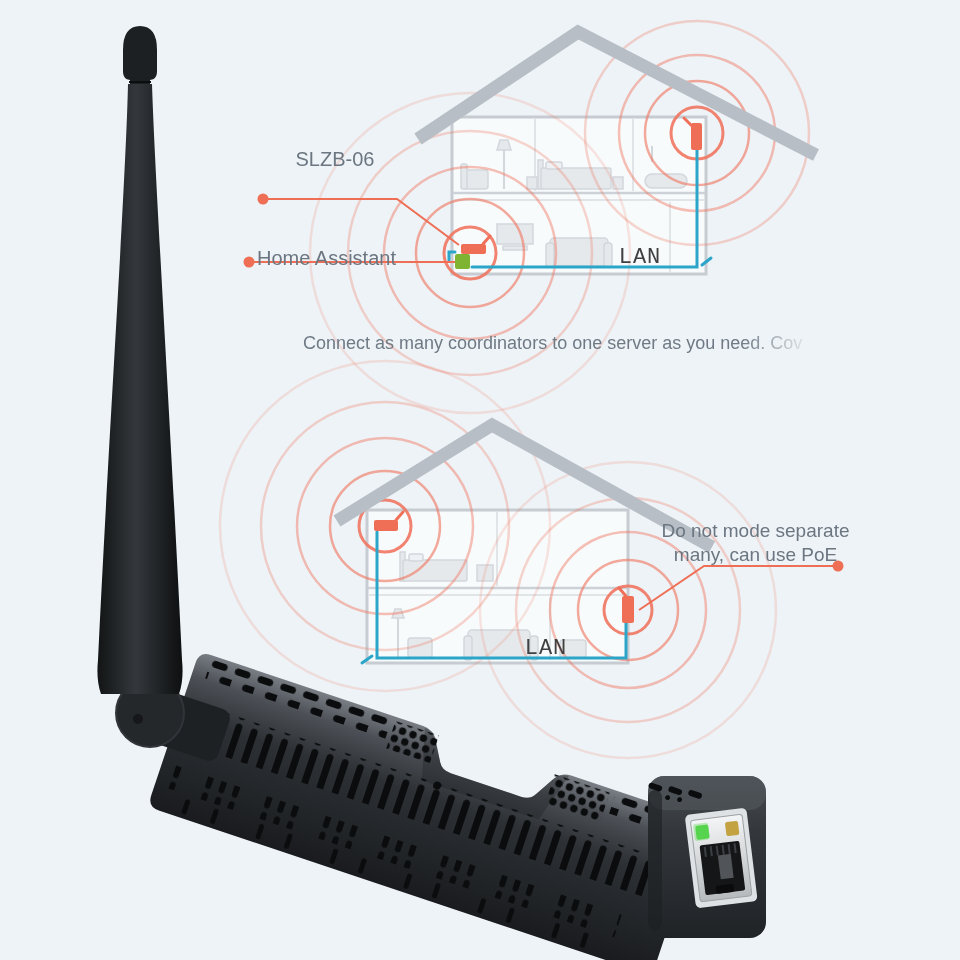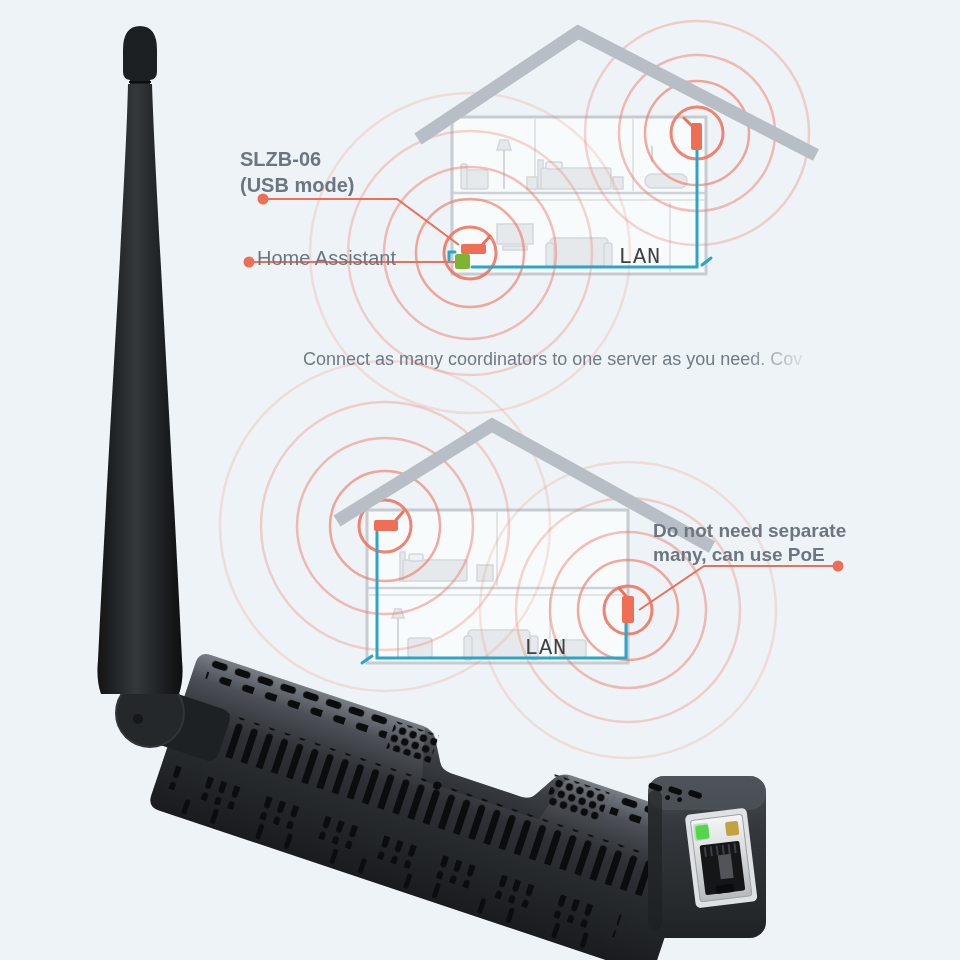--- a/index.html
+++ b/index.html
@@ -6,29 +6,28 @@
   .stage{
     position:relative;width:960px;height:960px;overflow:hidden;
     background:#eef3f7;
     font-family:"Liberation Sans",sans-serif;
   }
   .stage svg{position:absolute;left:0;top:0;}
   .lbl{
     position:absolute;color:#6b7681;line-height:1.28;
     -webkit-user-select:none;user-select:none;
   }
-  .lbl.center{font-weight:bold;}
+  .lbl.center{text-align:center;}
   .callout-lbl{font-size:20px;}
   .poe-lbl{font-size:19px;}
   .lan-lbl{font-size:22px;letter-spacing:1px;color:#404040;font-family:Liberation Mono, monospace;}
   .caption{
     font-size:18px;white-space:nowrap;overflow:hidden;width:516px;color:#6f7a85;
     -webkit-mask-image:linear-gradient(to right,#000 85%,transparent 99%);
     mask-image:linear-gradient(to right,#000 85%,transparent 99%);
-    margin-top:16px;
   }
 </style>
 </head>
 <body>
 
 <div class="stage">
 
 <svg width="960" height="960" viewBox="0 0 960 960">
   <defs>
     <linearGradient id="bodyGrad" x1="0" y1="0" x2="0" y2="1">
@@ -257,29 +256,28 @@
     <g>
       <path d="M128 84 C 126 180 109 430 98 660 Q 96 680 101 694 L 179 694 Q 184 680 182 660 C 171 430 155 180 152 84 Z" fill="url(#antGrad)"></path>
       <path d="M123 72 V 50 Q 123 26 140 26 Q 157 26 157 50 V 72 Q 157 79 150 80 L 150 84 H 130 L 130 80 Q 123 79 123 72 Z" fill="#1d2022"></path>
       <path d="M129 82 H 151" stroke="#0c0e0f" stroke-width="2"></path>
     </g>
   </g>
 </svg>
 
   <div class="lbl callout-lbl center" style="left:240px;top:147px;width:190px;">
     <div>SLZB-06</div>
-    <div>(USB mode)</div>
   </div>
 
   <div class="lbl callout-lbl" style="left:257px;top:246px;">Home Assistant</div>
 
   <div class="lbl lan-lbl" style="left:609px;top:244px;width:62px;text-align:center;">LAN</div>
 
   <div class="lbl caption" style="left:303px;top:332px;">Connect as many coordinators to one server as you need. Cov</div>
 
   <div class="lbl poe-lbl center" style="left:653px;top:519px;width:205px;">
-    <div>Do not need separate</div>
+    <div>Do not mode separate</div>
     <div>many, can use PoE</div>
   </div>
 
   <div class="lbl lan-lbl" style="left:515px;top:635px;width:62px;text-align:center;">LAN</div>
 
 </div>
 
 </body></html>

